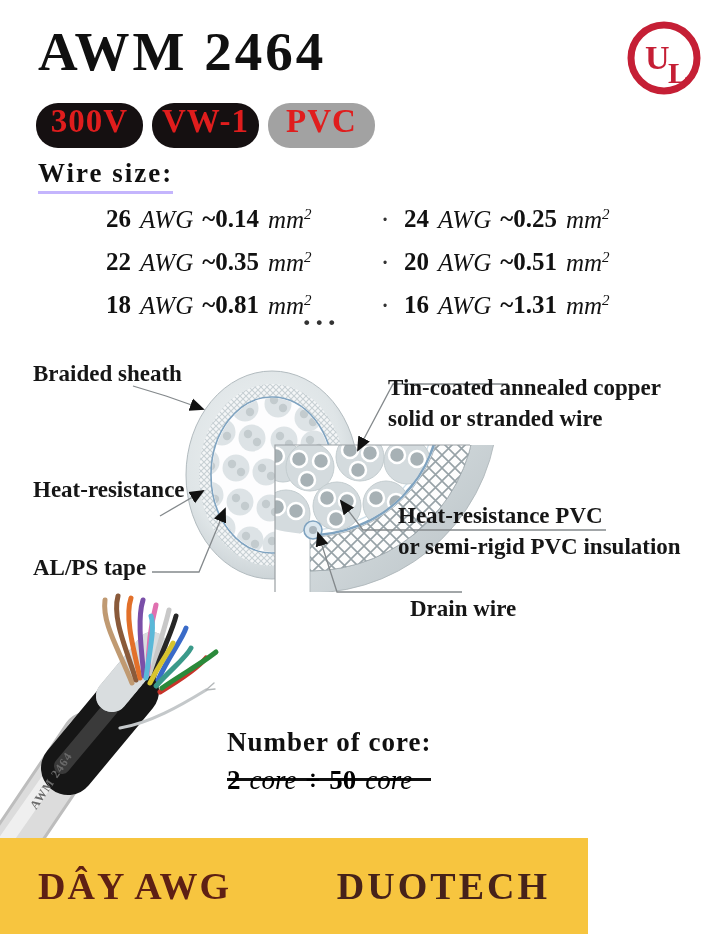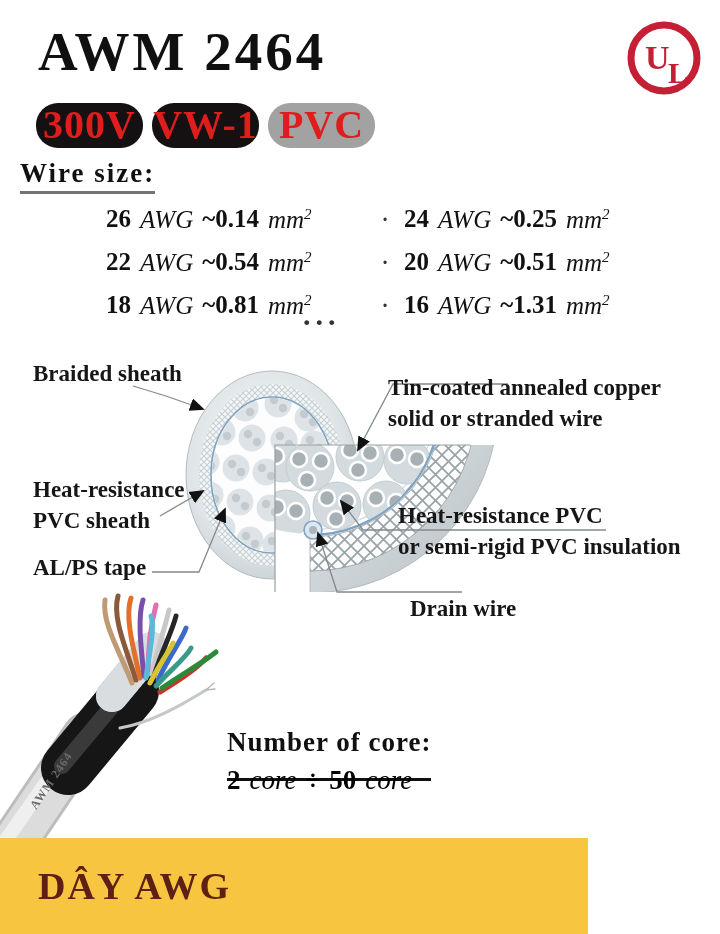--- a/index.html
+++ b/index.html
@@ -4,29 +4,29 @@
 <style>
   html,body{margin:0;padding:0;}
   body{font-family:"Liberation Serif", serif; background:#888;}
   .page{position:relative;width:720px;height:934px;background:#ffffff;overflow:hidden;margin:0 auto;}
 
   
   .title{position:absolute;left:38px;top:20px;font-size:55px;font-weight:bold;letter-spacing:3px;color:#101010;}
 
   
   .badges{position:absolute;left:36px;top:103px;display:flex;gap:9px;}
-  .badge{width:107px;height:45px;display:flex;align-items:flex-end;justify-content:center;
-         font-size:40px;font-weight:bold;color:var(--accent-red,#e01d1d);letter-spacing:1px;border-radius:22px;}
+  .badge{width:107px;height:45px;display:flex;align-items:flex-start;justify-content:center;
+         font-size:33px;font-weight:bold;color:var(--accent-red,#e01d1d);letter-spacing:1px;border-radius:22px;}
   .badge.dark{background:var(--badge-dark,#151011);}
   .badge.gray{background:var(--badge-gray,#a2a2a2);}
   .badge sup{font-size:0.55em;vertical-align:super;line-height:0;}
 
   
-  .wire-heading{position:absolute;left:20px;top:158px;font-size:27px;font-weight:bold;letter-spacing:2px;
-                color:#101010;border-bottom:3px solid #737373;padding-bottom:2px;}
+  .wire-heading{position:absolute;left:38px;top:158px;font-size:27px;font-weight:bold;letter-spacing:2px;
+                color:#101010;border-bottom:3px solid #c4b5fd;padding-bottom:2px;}
   .wire-rows{position:absolute;left:0;top:198px;width:640px;}
   .wire-row{display:grid;grid-template-columns:62px 260px 38px auto;height:43px;align-items:center;font-size:25px;color:#111;padding-left:44px;}
   .wire-item .g{font-weight:bold;}
   .wire-item .u{font-style:italic;margin:0 9px;}
   .wire-item .a{font-weight:bold;}
   .wire-item .m{font-style:italic;margin-left:9px;}
   .wire-item sup{font-size:0.6em;}
   .sep-dot{text-align:center;font-weight:bold;font-size:20px;color:#333;}
   .ellipsis{position:absolute;left:303px;top:298px;font-size:30px;font-weight:bold;letter-spacing:5px;color:#333;}
 
@@ -271,21 +271,21 @@
         <span class="g">26</span><span class="u">AWG</span><span class="a">~0.14</span><span class="m"><span>mm</span><sup>2</sup></span>
       </span>
       <span class="sep-dot">·</span>
       <span class="wire-item">
         <span class="g">24</span><span class="u">AWG</span><span class="a">~0.25</span><span class="m"><span>mm</span><sup>2</sup></span>
       </span>
     </div>
     <div class="wire-row">
       <span></span>
       <span class="wire-item">
-        <span class="g">22</span><span class="u">AWG</span><span class="a">~0.54</span><span class="m"><span>mm</span><sup>2</sup></span>
+        <span class="g">22</span><span class="u">AWG</span><span class="a">~0.35</span><span class="m"><span>mm</span><sup>2</sup></span>
       </span>
       <span class="sep-dot">·</span>
       <span class="wire-item">
         <span class="g">20</span><span class="u">AWG</span><span class="a">~0.51</span><span class="m"><span>mm</span><sup>2</sup></span>
       </span>
     </div>
     <div class="wire-row">
       <span></span>
       <span class="wire-item">
         <span class="g">18</span><span class="u">AWG</span><span class="a">~0.81</span><span class="m"><span>mm</span><sup>2</sup></span>
@@ -298,31 +298,31 @@
   </div>
   <div class="ellipsis">...</div>
 
   <div class="dlabel lbl-braided">Braided sheath</div>
   <div class="dlabel lbl-tin">
     <div>Tin-coated annealed copper</div>
     <div>solid or stranded wire</div>
   </div>
   <div class="dlabel lbl-heat-sheath">
     <div>Heat-resistance</div>
-    <div>PVC sheath</div>
   </div>
   <div class="dlabel lbl-alps">AL/PS tape</div>
   <div class="dlabel lbl-insulation">
     <div>Heat-resistance PVC</div>
     <div>or semi-rigid PVC insulation</div>
   </div>
   <div class="dlabel lbl-drain">Drain wire</div>
 
   <div class="core-heading">Number of core:</div>
   <div class="core-value">
     <span class="n">2</span><span class="c">core</span><span class="s">÷</span><span class="n">50</span><span class="c">core</span>
   </div>
 
   <div class="footer">
     <span class="left">DÂY AWG</span>
+    <span class="right">DUOTECH</span>
   </div>
 
 </div>
 
 </body></html>

